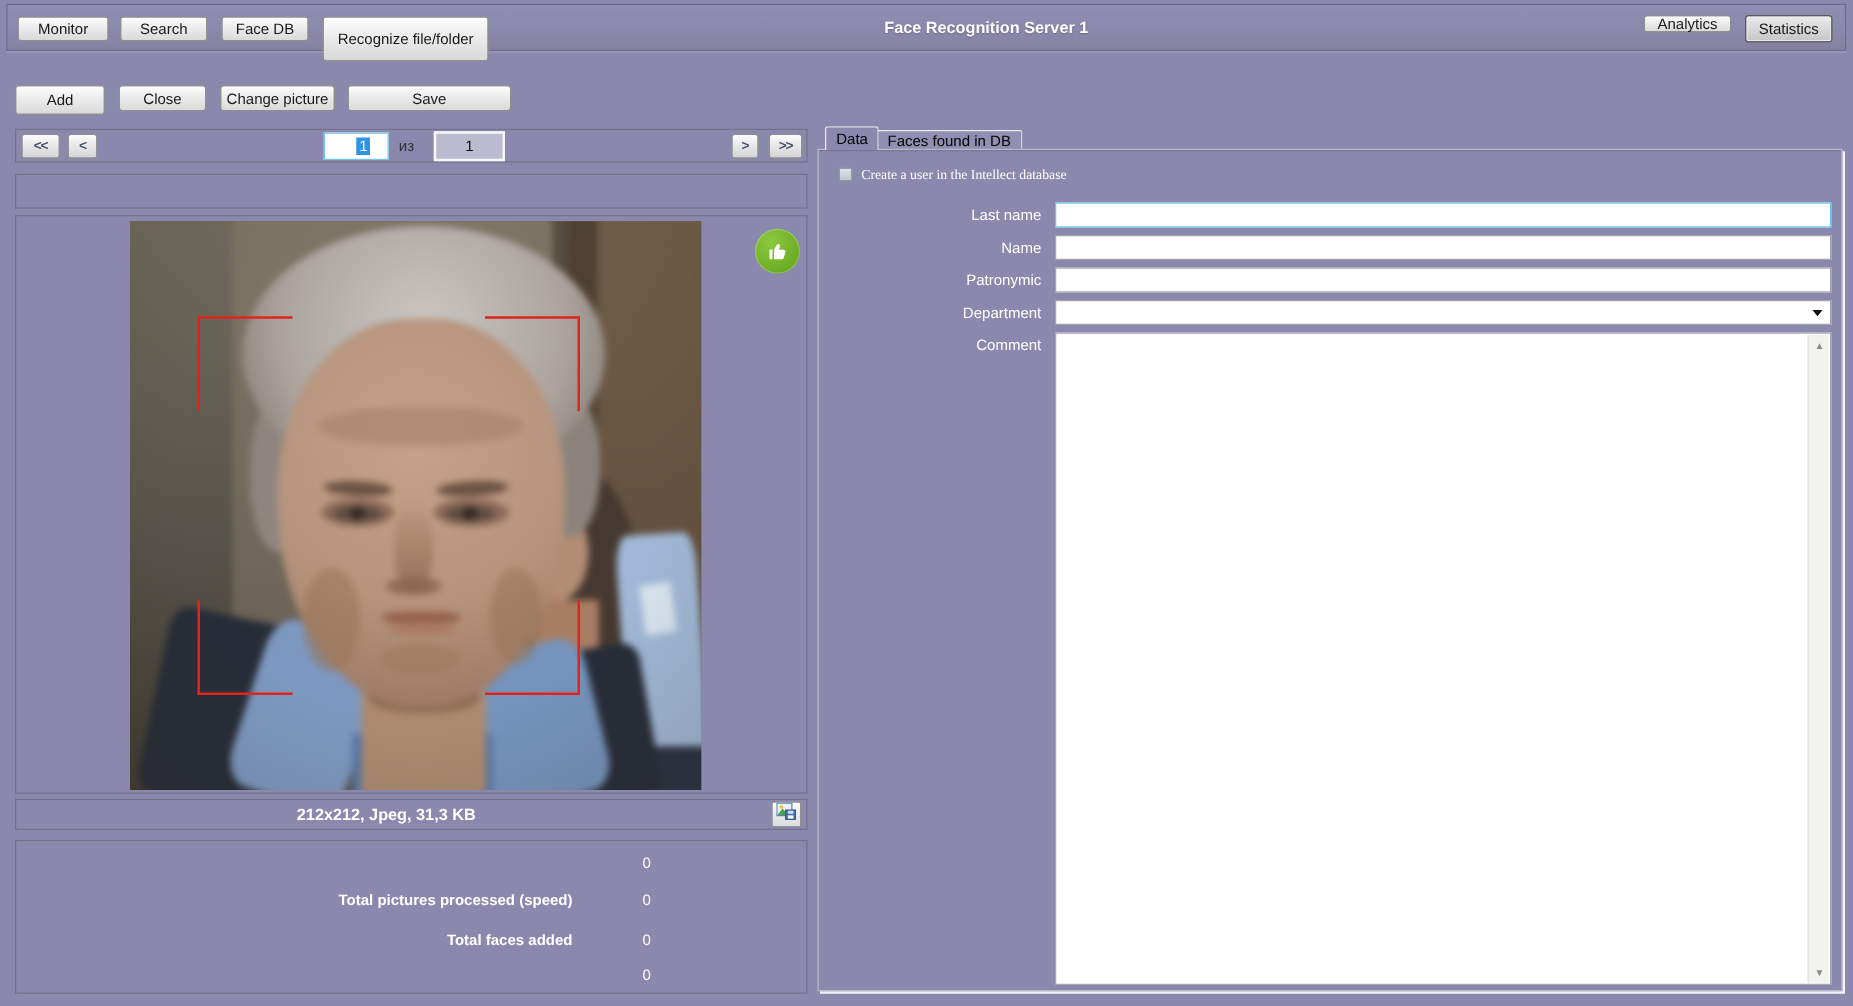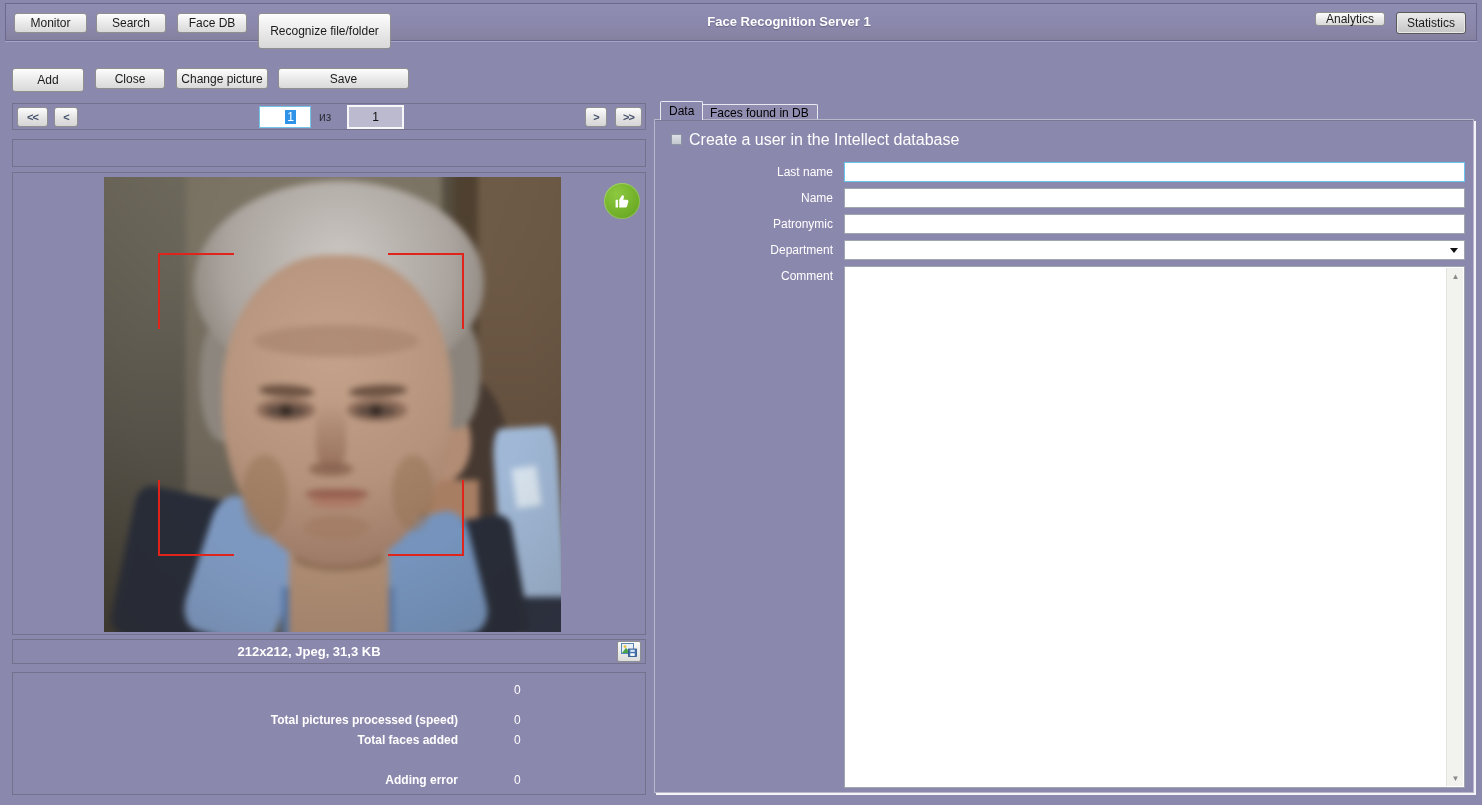--- a/index.html
+++ b/index.html
@@ -178,21 +178,21 @@
     position:absolute; left:0; top:18px; width:820px; height:674px;
     background:#8b88ad; border:1px solid #b9b7cc;
     box-shadow:2px 2px 0 rgba(255,255,255,.9), inset 0 1px 0 rgba(110,108,135,.6);
     z-index:2;
   }
   .cb-row{ position:absolute; left:16px; top:13px; height:13px; display:flex; align-items:center; }
   .checkbox{
     width:11px; height:11px; border:1px solid #8b98a3;
     background:linear-gradient(180deg,#dde1e6,#c2c7ce);
   }
-  .cb-label{ margin-left:7px; font-size:16px; color:#ffffff; }
+  .cb-label{ margin-left:7px; font-size:11px; color:#ffffff;font-family:Liberation Serif, serif; }
 
   .field-label{
     position:absolute; left:0; width:178px; text-align:right;
     font-size:12px; color:#ffffff;
   }
   .field-input{
     position:absolute; left:189px; width:621px; height:20px;
     background:#ffffff; border:1px solid #a0a6ad;
   }
   .field-input.focused{ border:1px solid #6cc5ee; }
@@ -324,26 +324,25 @@
   </div>
 
   <div class="panel stats-panel">
     <div class="stat-row" style="top:10px;">
       <div class="stat-value">0</div>
     </div>
     <div class="stat-row" style="top:40px;">
       <div class="stat-label">Total pictures processed (speed)</div>
       <div class="stat-value">0</div>
     </div>
-    <div class="stat-row" style="top:60px;text-decoration:underline;">
+    <div class="stat-row" style="top:72px;text-decoration:underline;">
       <div class="stat-label">Total faces added</div>
       <div class="stat-value">0</div>
     </div>
     <div class="stat-row" style="top:100px;">
-      <div class="stat-label">Adding error</div>
       <div class="stat-value">0</div>
     </div>
   </div>
 
   <div class="right-panel">
     <div class="tab active">Data</div>
     <div class="tab inactive">Faces found in DB</div>
 
     <div class="tab-content">
 

